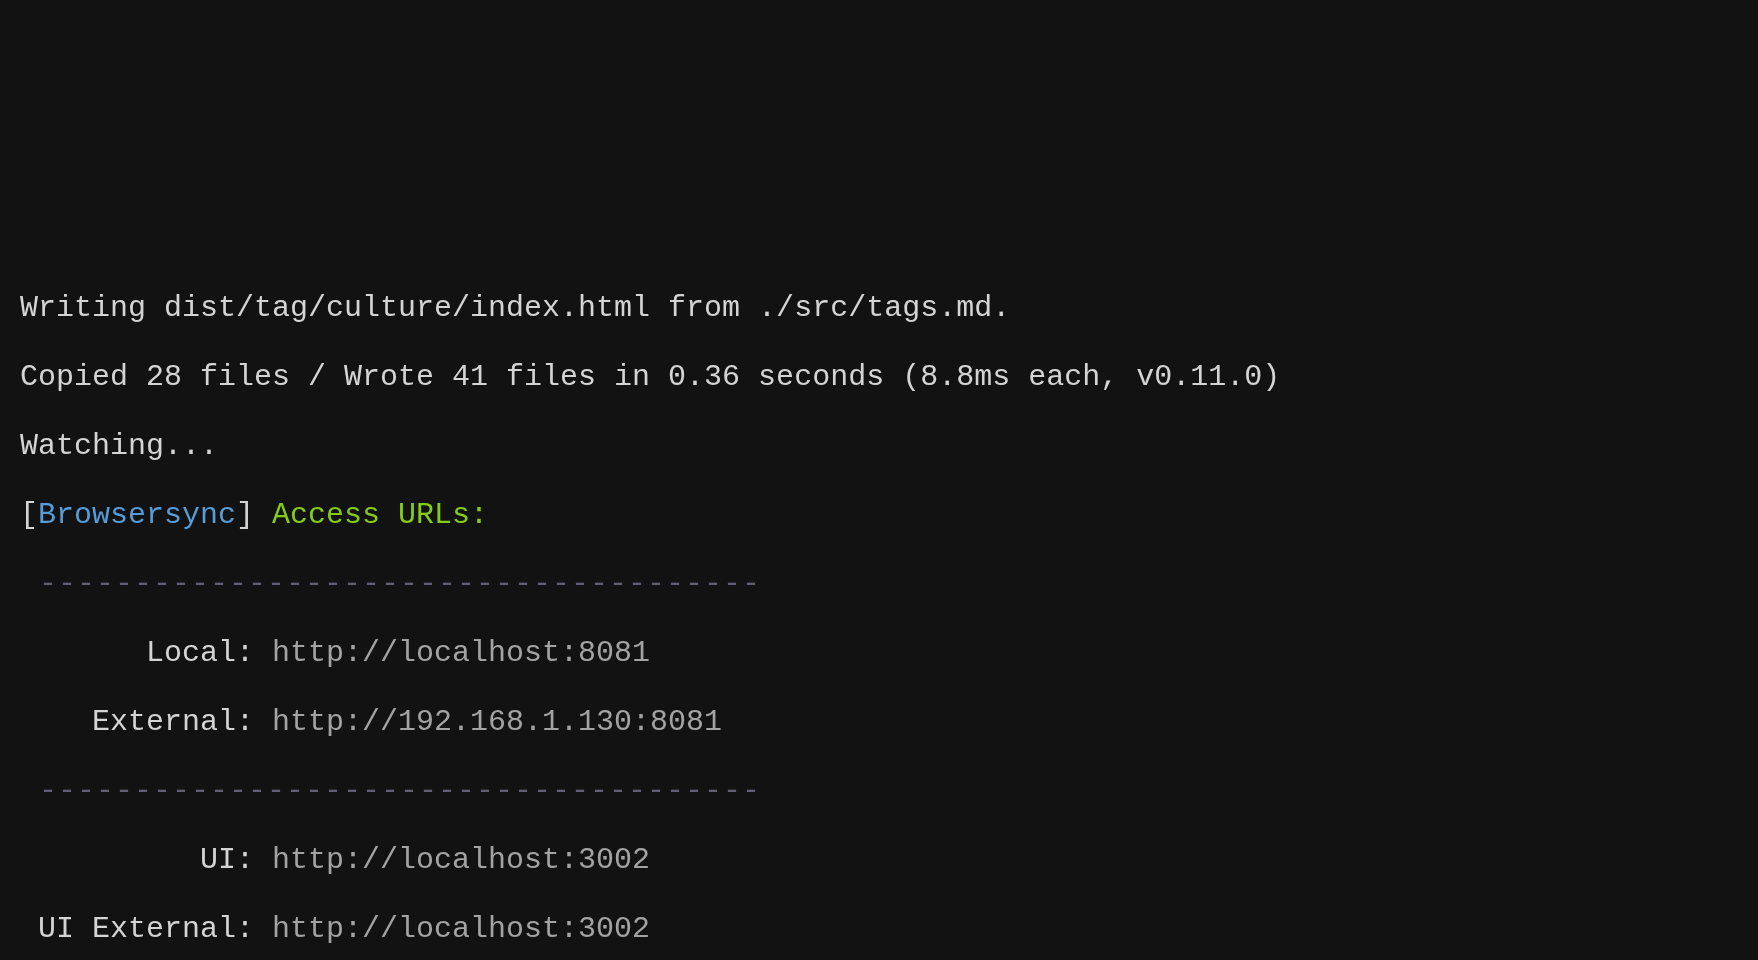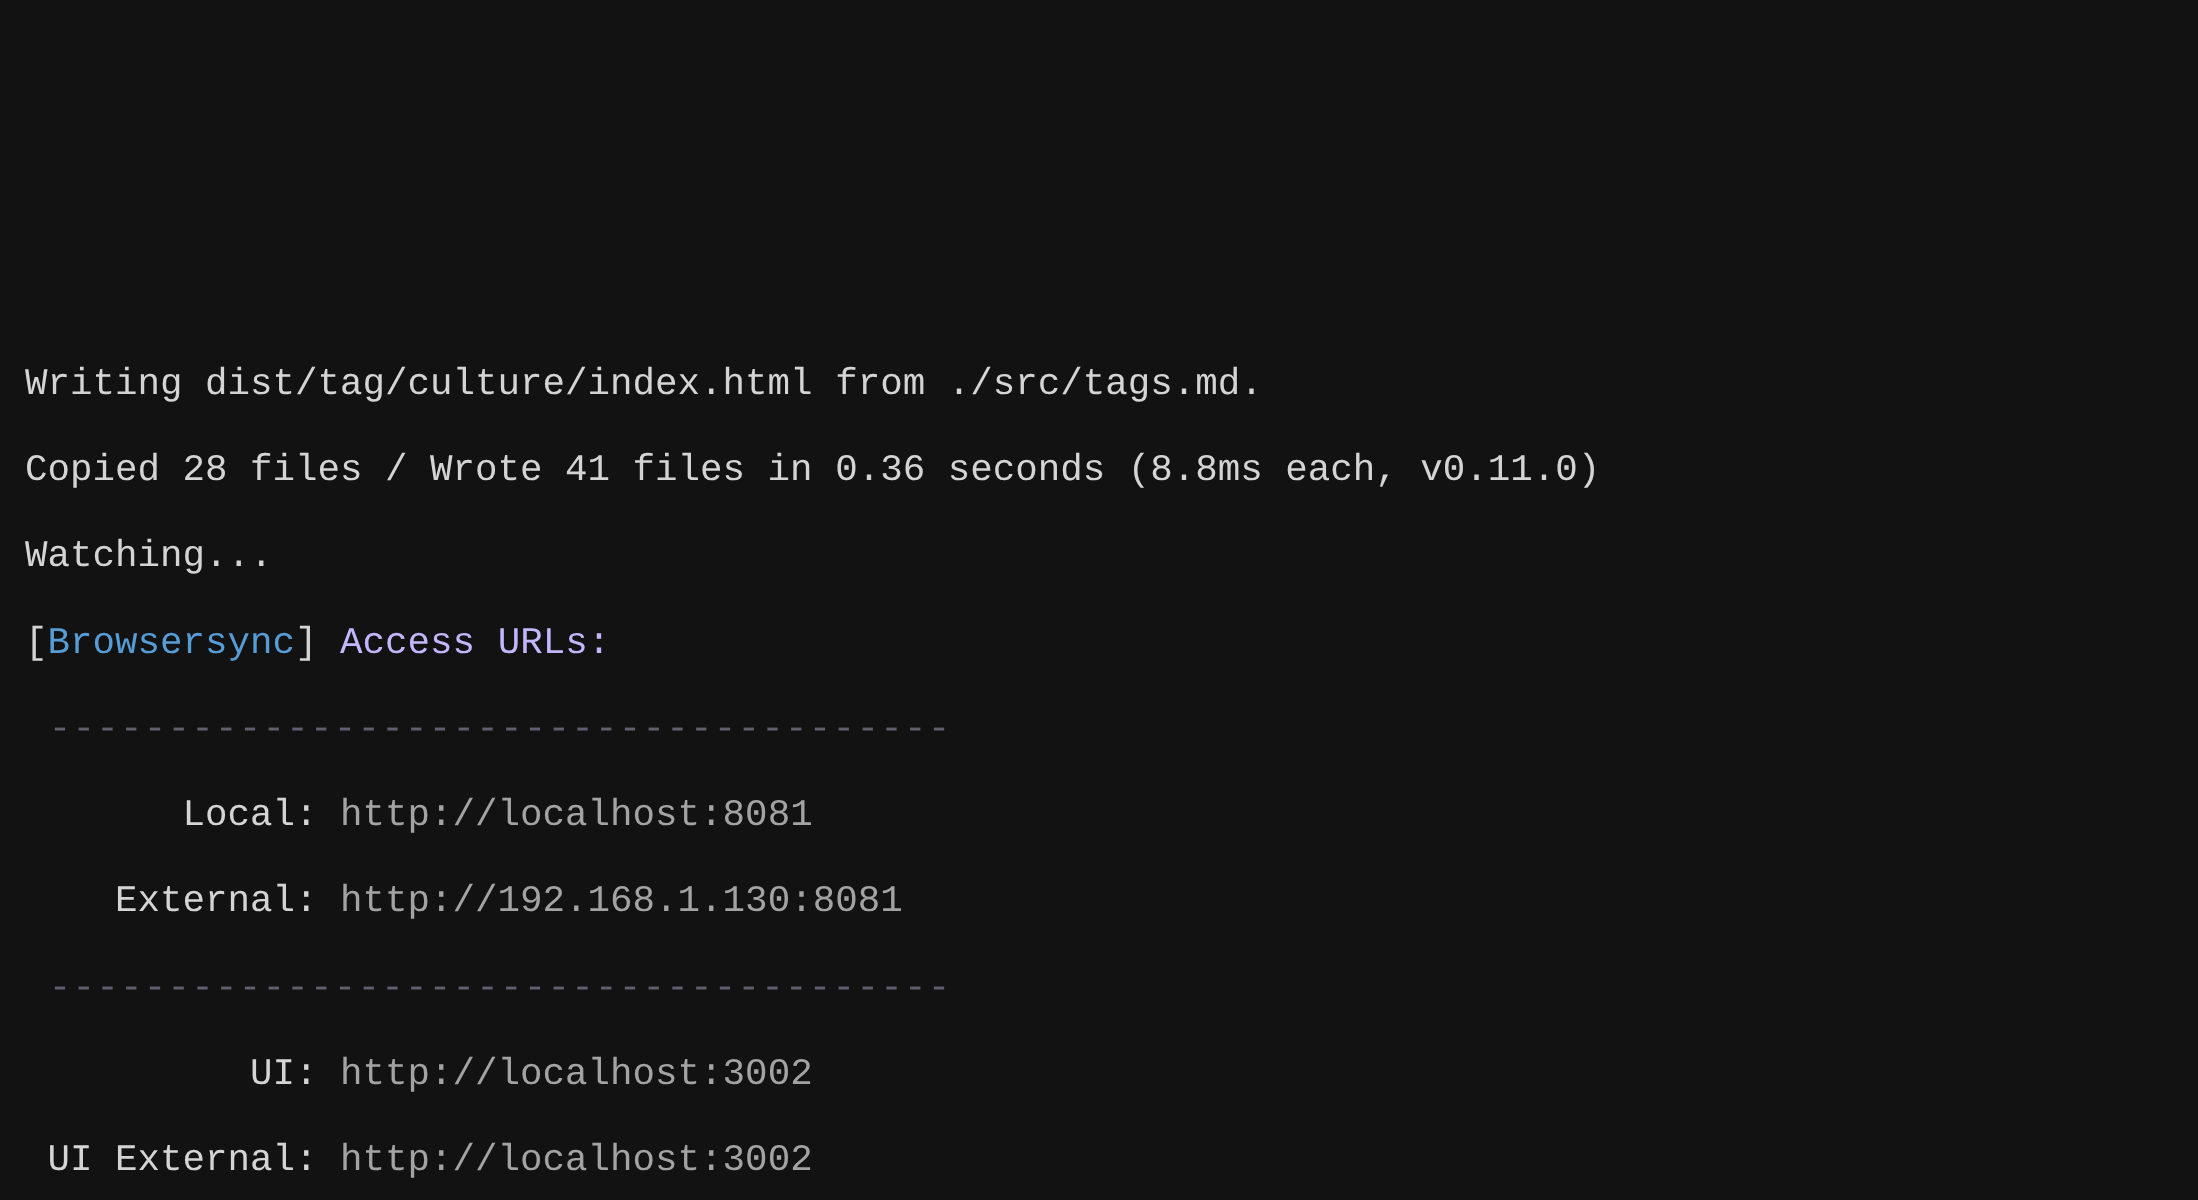--- a/index.html
+++ b/index.html
@@ -16,21 +16,21 @@
       padding: 10px 20px;
       white-space: pre;
       overflow-x: auto;
       width: 1758px;
       height: 960px;
     }
     .line {
       line-height: 2.3;
     }
     .gray {
-      color: #c4b5fd;
+      color: #84cc16;
       font-family: Liberation Mono, monospace;
     }
     .blue {
       color: #569cd6;
       text-align: center;
     }
     .magenta {
       color: #a3a3a3;
     }
     .dash-line {

